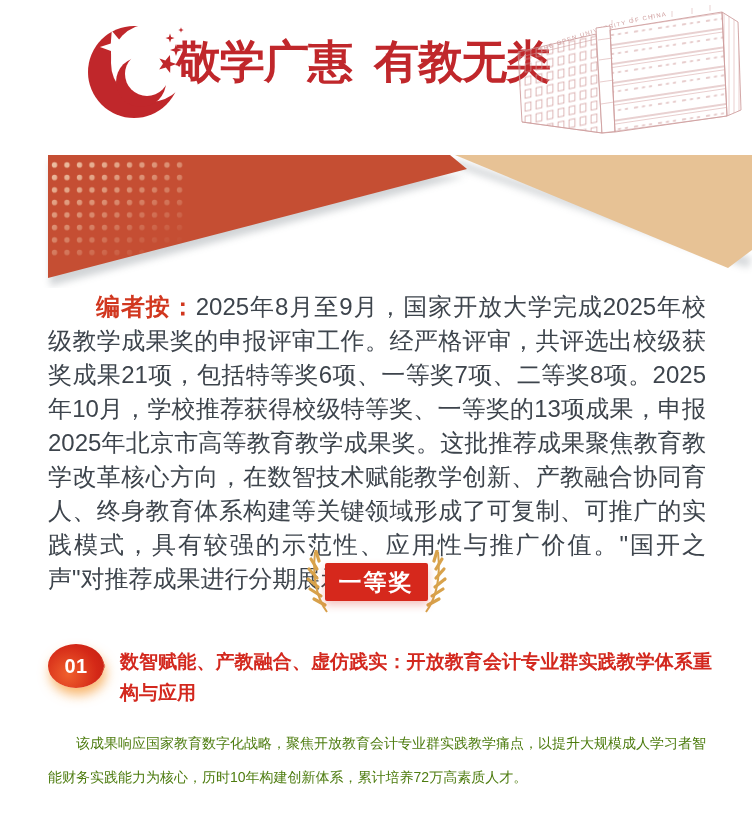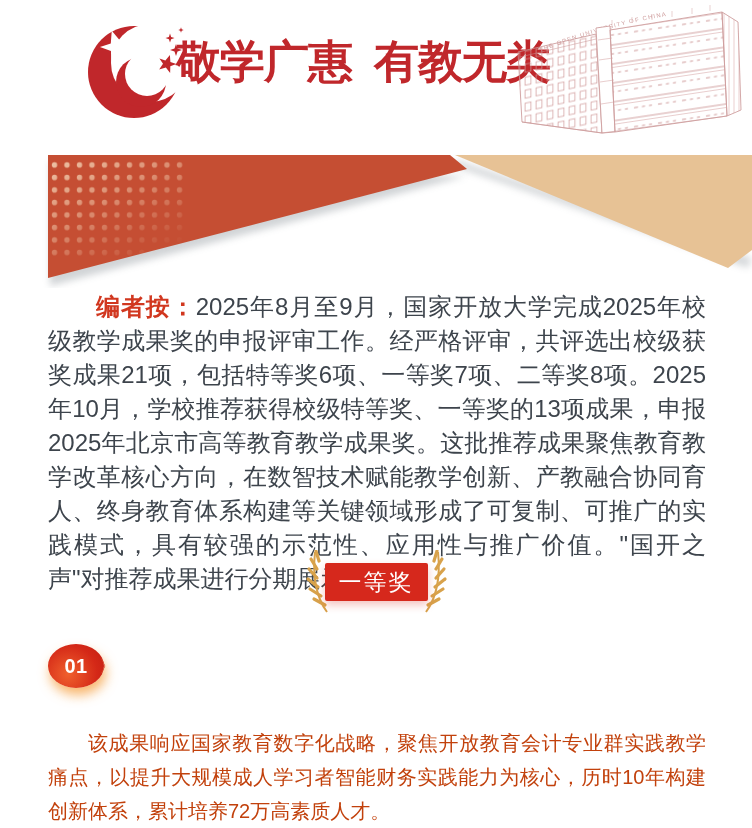--- a/index.html
+++ b/index.html
@@ -39,21 +39,21 @@
   .award-wrap {
     position:absolute; left:0; top:550px; width:752px; height:64px;
     display:flex; justify-content:center; align-items:center;
   }
   .laurel { width:26px; height:64px; flex:0 0 auto; position:relative; }
   .laurel.right { transform:scaleX(-1); }
   .award-pill {
     position:relative; z-index:2; margin:0 -6px;
     min-width:87px; height:38px; padding:0 14px;
     background:#d6281c; color:#fff;
-    font-size:23px; font-weight:400; letter-spacing:2px;
+    font-size:23px; font-weight:700; letter-spacing:2px;
     display:flex; align-items:center; justify-content:center;
     border-radius:2px;
     box-shadow:0 4px 9px rgba(214,40,28,.28);
     text-align:center;
   }
 
   
   .num-badge {
     position:absolute; left:48px; top:644px; width:56px; height:44px;
     border-radius:50%;
@@ -66,21 +66,21 @@
     position:absolute; left:99px; top:655px;
     font-size:17px; color:#d6492c; font-weight:400;
   }
   .item-title {
     position:absolute; left:120px; top:646px; width:592px;
     font-size:19px; font-weight:700; color:#d3281e; line-height:31px;
     text-align:justify;
   }
   .item-desc {
     position:absolute; left:48px; top:726px; width:658px;
-    font-size:20px; line-height:34px; color:#c2410c;
+    font-size:14px; line-height:34px; color:#4d7c0f;
     text-align:justify; text-indent:2em;
   }
 </style>
 </head>
 <body>
 
 <div class="page">
 
   <svg class="logo-svg" viewBox="0 0 110 108" aria-hidden="true">
     <circle cx="50" cy="56" r="46" fill="#c0272b"></circle>
@@ -187,15 +187,16 @@
           <path d="M13,37 L3,29"></path>
         <path d="M12,28 L4,19"></path>
           <path d="M12,19 L6,9"></path>
           <path d="M14,11 L11,1"></path>
       </g>
     </svg>
   </div>
 
   <div class="num-badge">01</div>
   <span class="chev">〉</span>
+  <h2 class="item-title">数智赋能、产教融合、虚仿践实：开放教育会计专业群实践教学体系重构与应用</h2>
   <p class="item-desc">该成果响应国家教育数字化战略，聚焦开放教育会计专业群实践教学痛点，以提升大规模成人学习者智能财务实践能力为核心，历时10年构建创新体系，累计培养72万高素质人才。</p>
 
 </div>
 
 </body></html>

